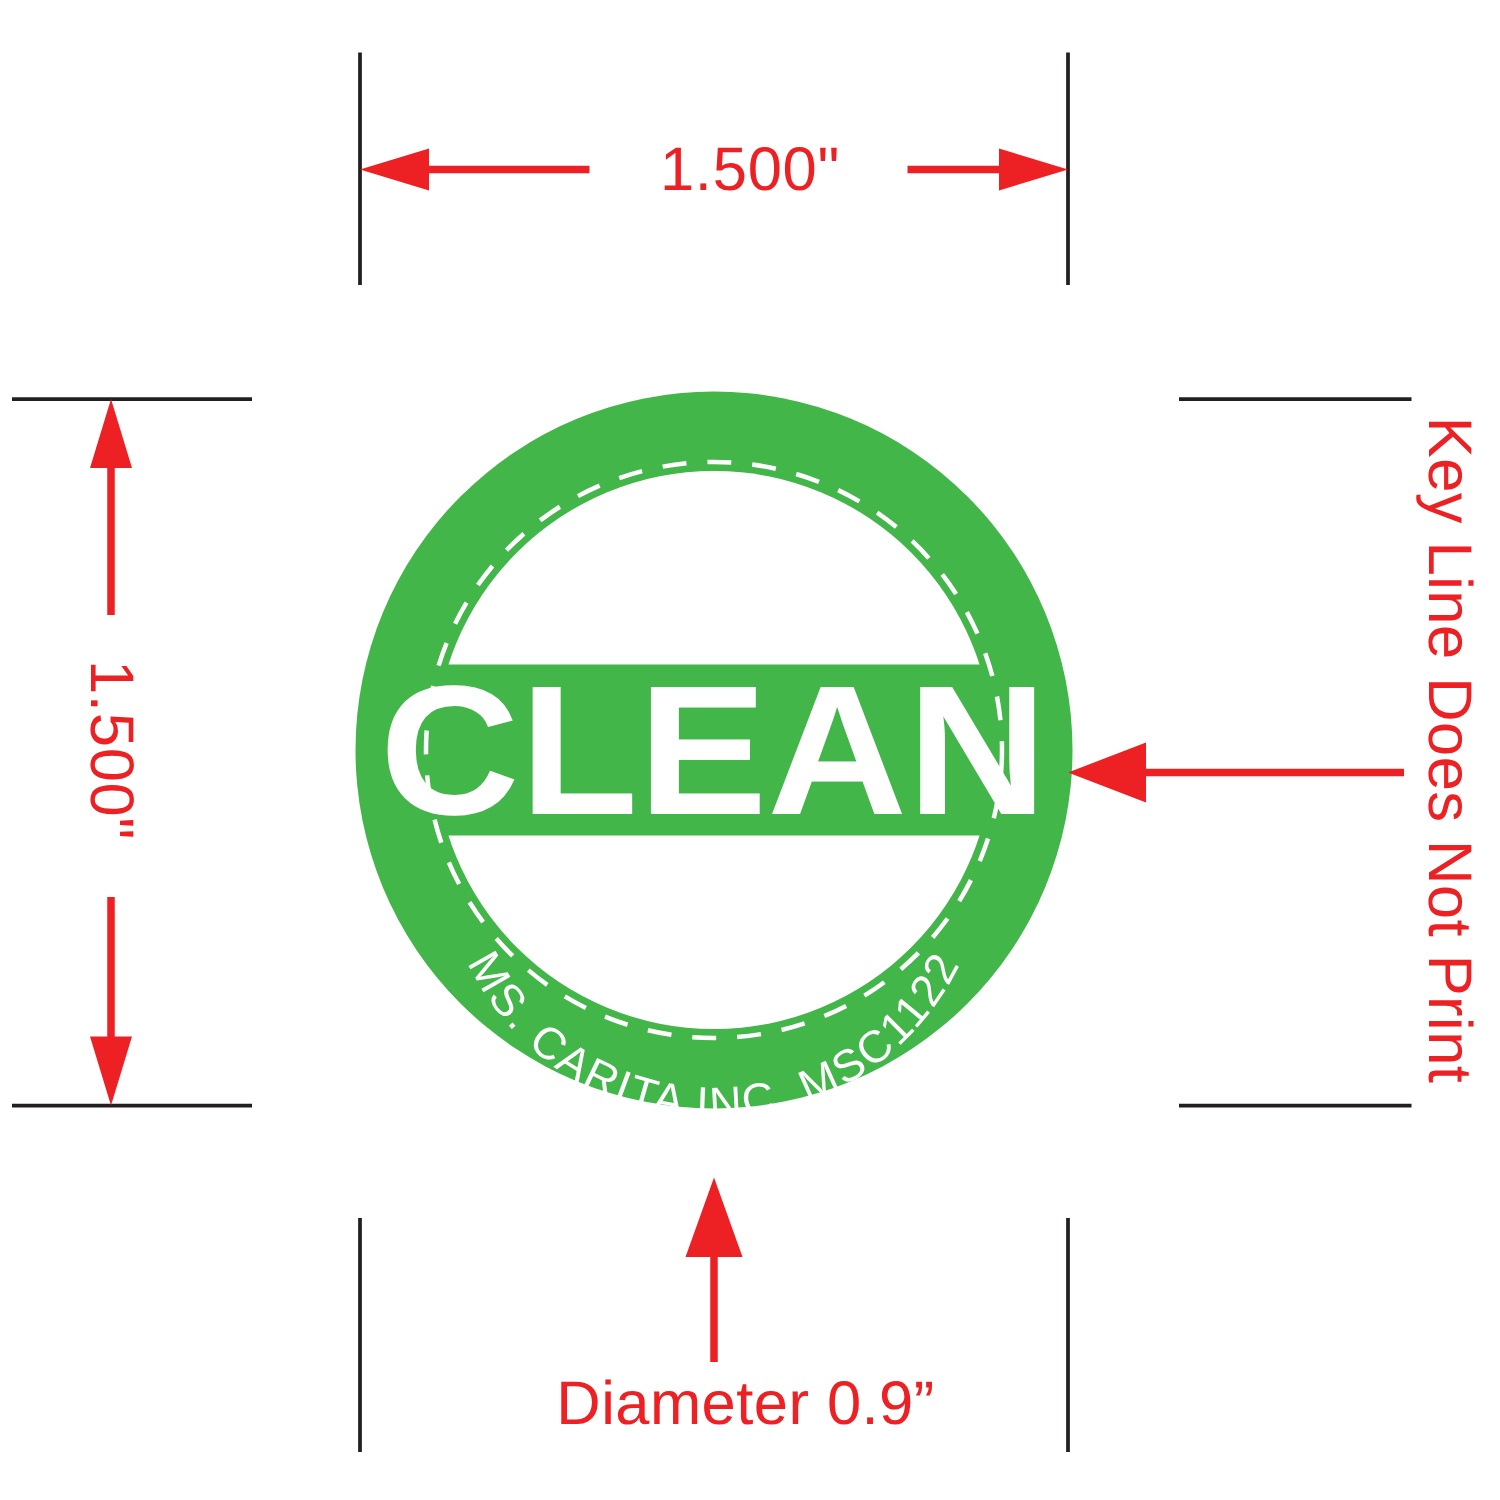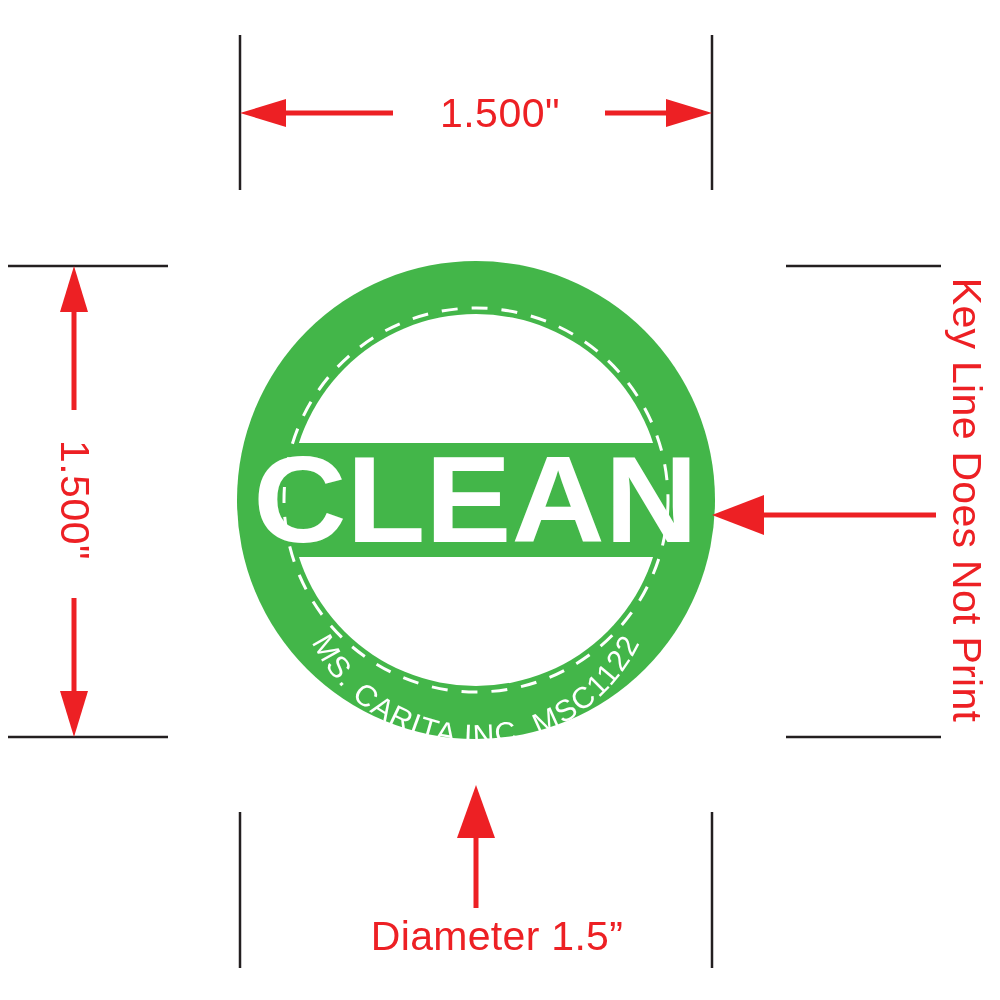--- a/index.html
+++ b/index.html
@@ -148,15 +148,15 @@
       <polygon points="476,785 457,838 495,838" fill="#ED2024"></polygon>
     </g>
   </svg>
 
   <div class="dim-text" id="dim-top-text">1.500"</div>
 
   <div class="dim-text" id="dim-left-text">1.500"</div>
 
   <div class="dim-text" id="keyline-note-text">Key Line Does Not Print</div>
 
-  <div class="dim-text" id="diameter-note-text">Diameter 1.5”</div>
+  <div class="dim-text" id="diameter-note-text">Diameter 0.9”</div>
 
 </div>
 
 </body></html>

